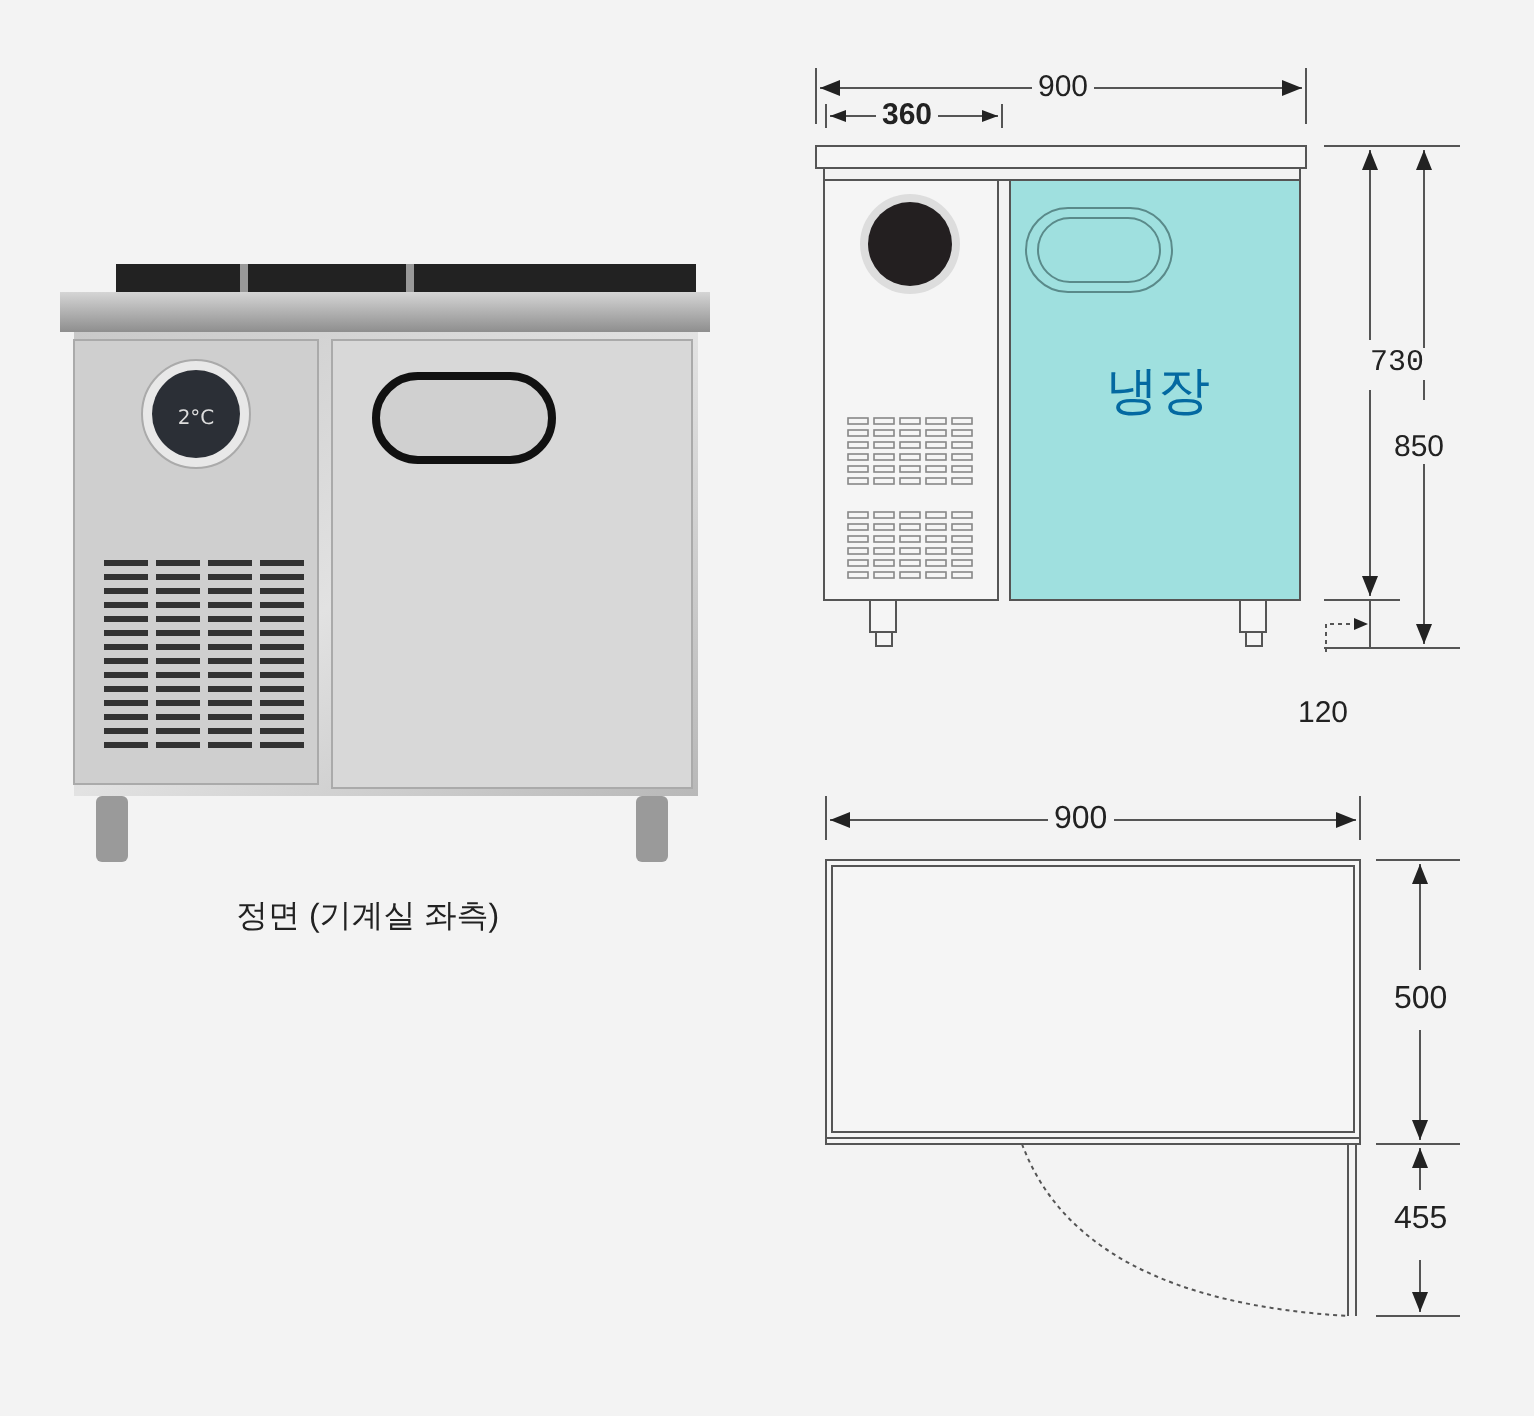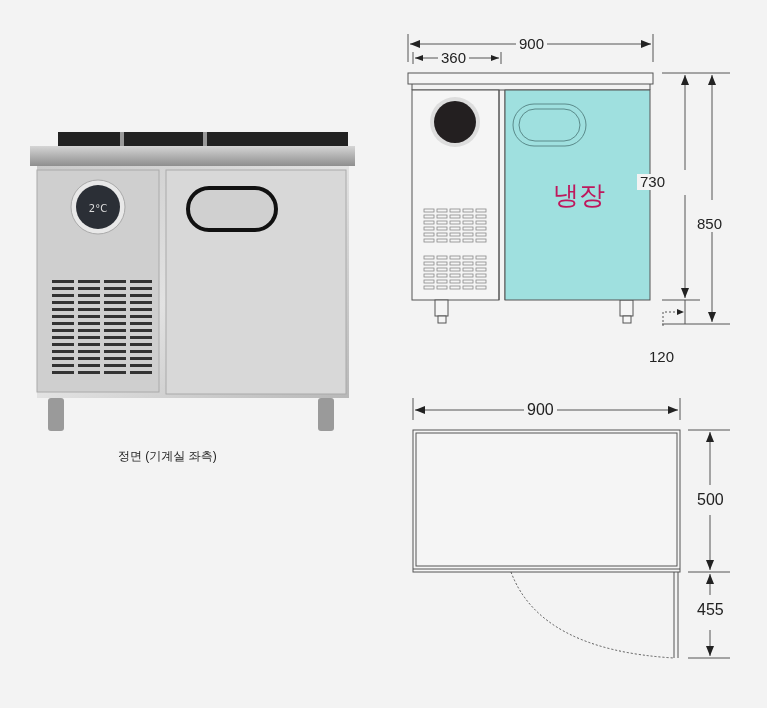--- a/index.html
+++ b/index.html
@@ -1,19 +1,19 @@
 <!DOCTYPE html>
 <html><head>
 <meta charset="utf-8">
 <style>
   html,body{margin:0;padding:0;}
   body{width:767px;height:708px;background:#f3f3f3;position:relative;overflow:hidden;font-family:"Liberation Sans","DejaVu Sans",sans-serif;color:#222;}
   .abs{position:absolute;text-align:center;}
   .lbl{position:absolute;font-size:15px;color:#222;background:#f3f3f3;padding:0 3px;line-height:16px;}
-  .caption{position:absolute;left:118px;top:448px;font-size:12px;color:#222;}
+  .caption{position:absolute;left:118px;top:448px;font-size:16px;color:#222;}
   svg{position:absolute;left:0;top:0;}
 </style>
 </head>
 <body>
 
 <div class="abs" style="left:30px;top:130px;width:330px;height:305px;">
   <svg width="330" height="305" viewBox="0 0 330 305">
     <defs>
       <linearGradient id="steel" x1="0" x2="1" y1="0" y2="1">
         <stop offset="0" stop-color="#c9c9c9"></stop>
@@ -252,21 +252,21 @@
         <polygon points="678,410 668,406 668,414"></polygon>
       <polygon points="710,432 706,442 714,442"></polygon>
         <polygon points="710,570 706,560 714,560"></polygon>
       <polygon points="710,574 706,584 714,584"></polygon>
         <polygon points="710,656 706,646 714,646"></polygon>
     </g>
   </svg>
 </div>
 
 <span class="lbl" style="left:516px;top:36px;">900</span>
-<span class="lbl" style="left:438px;top:50px;">360</span>
-<span class="abs" style="left:553px;top:178px;font-size:26px;color:#be185d;">냉장</span>
-<span class="lbl" style="left:637px;top:174px;">730</span>
+<span class="lbl" style="left:438px;top:50px;font-weight:bold;">360</span>
+<span class="abs" style="left:553px;top:178px;font-size:26px;color:#0369a1;">냉장</span>
+<span class="lbl" style="left:682px;top:174px;font-family:Liberation Mono, monospace;">730</span>
 <span class="lbl" style="left:694px;top:204px;margin-top:12px;">850</span>
 <span class="lbl" style="left:646px;top:349px;">120</span>
 
 <span class="lbl" style="left:524px;top:402px;font-size:16px;">900</span>
 <span class="lbl" style="left:694px;top:492px;font-size:16px;">500</span>
 <span class="lbl" style="left:694px;top:602px;font-size:16px;">455</span>
 
 </body></html>

